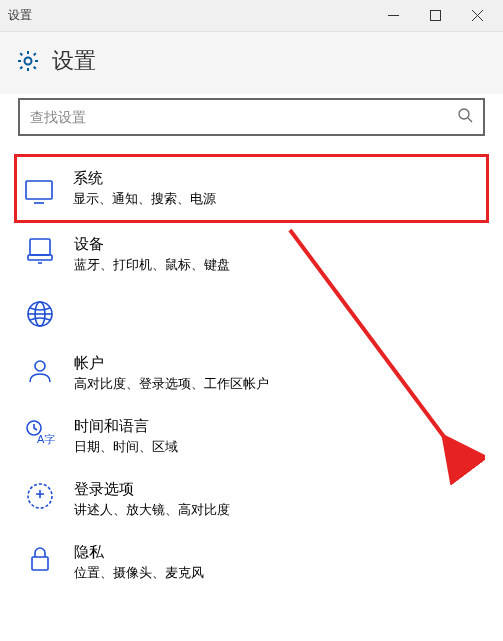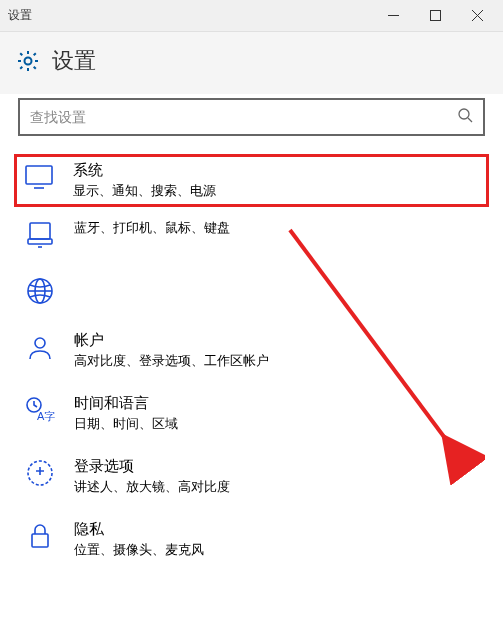--- a/index.html
+++ b/index.html
@@ -92,23 +92,24 @@
     }
     .settings-item {
       display: flex;
       align-items: flex-start;
       gap: 18px;
       padding: 12px 6px;
       cursor: pointer;
     }
     .settings-item.highlighted {
       border: 3px solid #e62222;
-      padding: 4px 6px;
+      padding: 12px 6px;
       margin-left: -4px;
       margin-right: -4px;
+      align-items: flex-end;
     }
     .item-icon {
       color: #1d4ed8;
       width: 32px;
       height: 32px;
       flex-shrink: 0;
       display: flex;
       align-items: center;
       justify-content: center;
     }
@@ -195,20 +196,21 @@
 
   <div class="settings-item">
     <span class="item-icon">
       <svg width="30" height="28" viewBox="0 0 30 28" fill="none" stroke="currentColor" stroke-width="1.6">
         <rect x="5" y="2" width="20" height="16" rx="1"></rect>
           <rect x="3" y="18" width="24" height="5" rx="1"></rect>
           <line x1="13" y1="26" x2="17" y2="26"></line>
       </svg>
     </span>
     <div class="item-content">
+      <div class="item-title">设备</div>
       <div class="item-desc">蓝牙、打印机、鼠标、键盘</div>
     </div>
   </div>
 
   <div class="settings-item">
     <span class="item-icon">
       <svg width="28" height="28" viewBox="0 0 28 28" fill="none" stroke="currentColor" stroke-width="1.6">
         <circle cx="14" cy="14" r="12"></circle>
           <ellipse cx="14" cy="14" rx="5" ry="12"></ellipse>
           <line x1="2" y1="14" x2="26" y2="14"></line>

